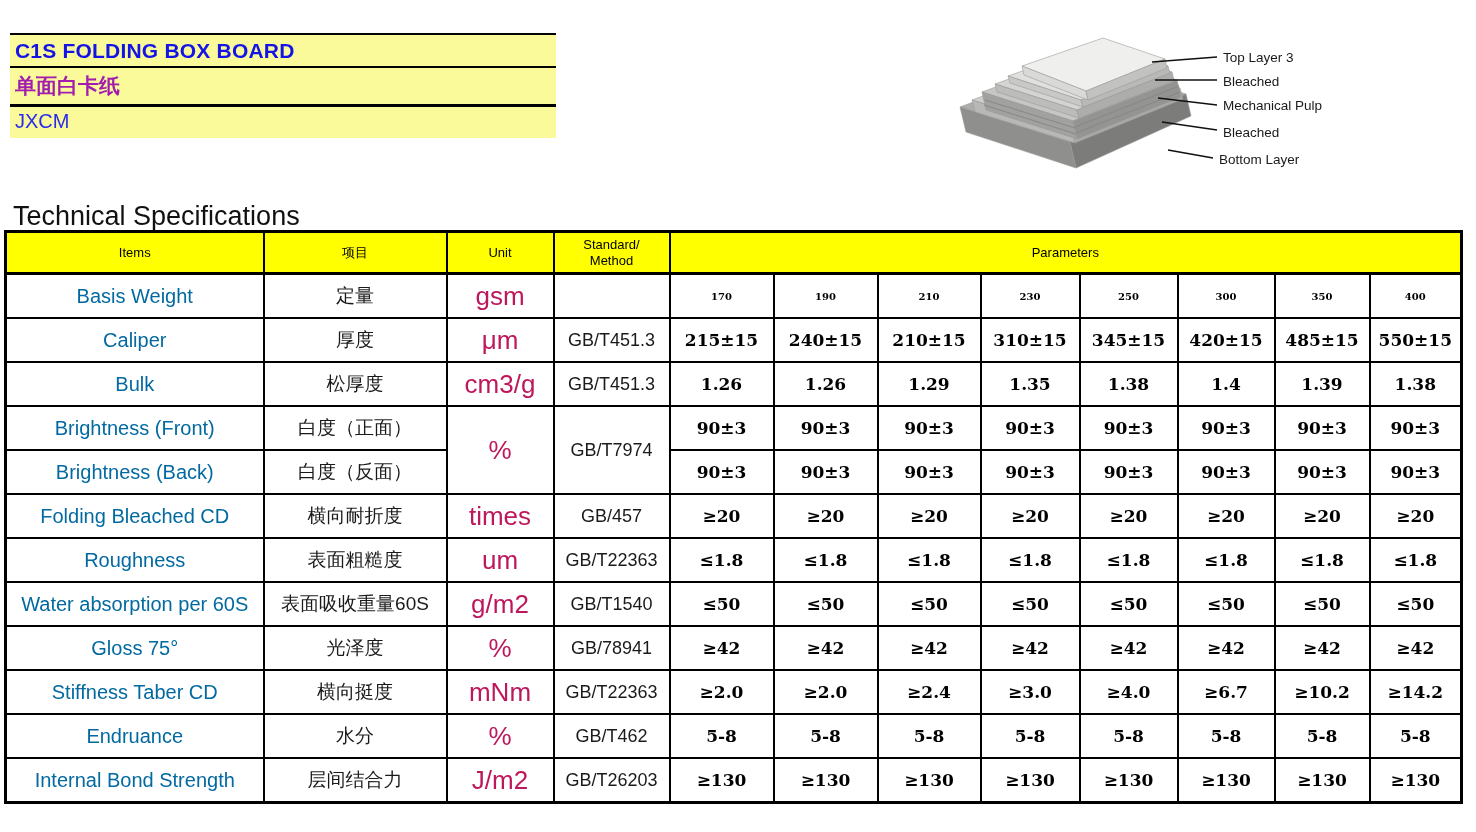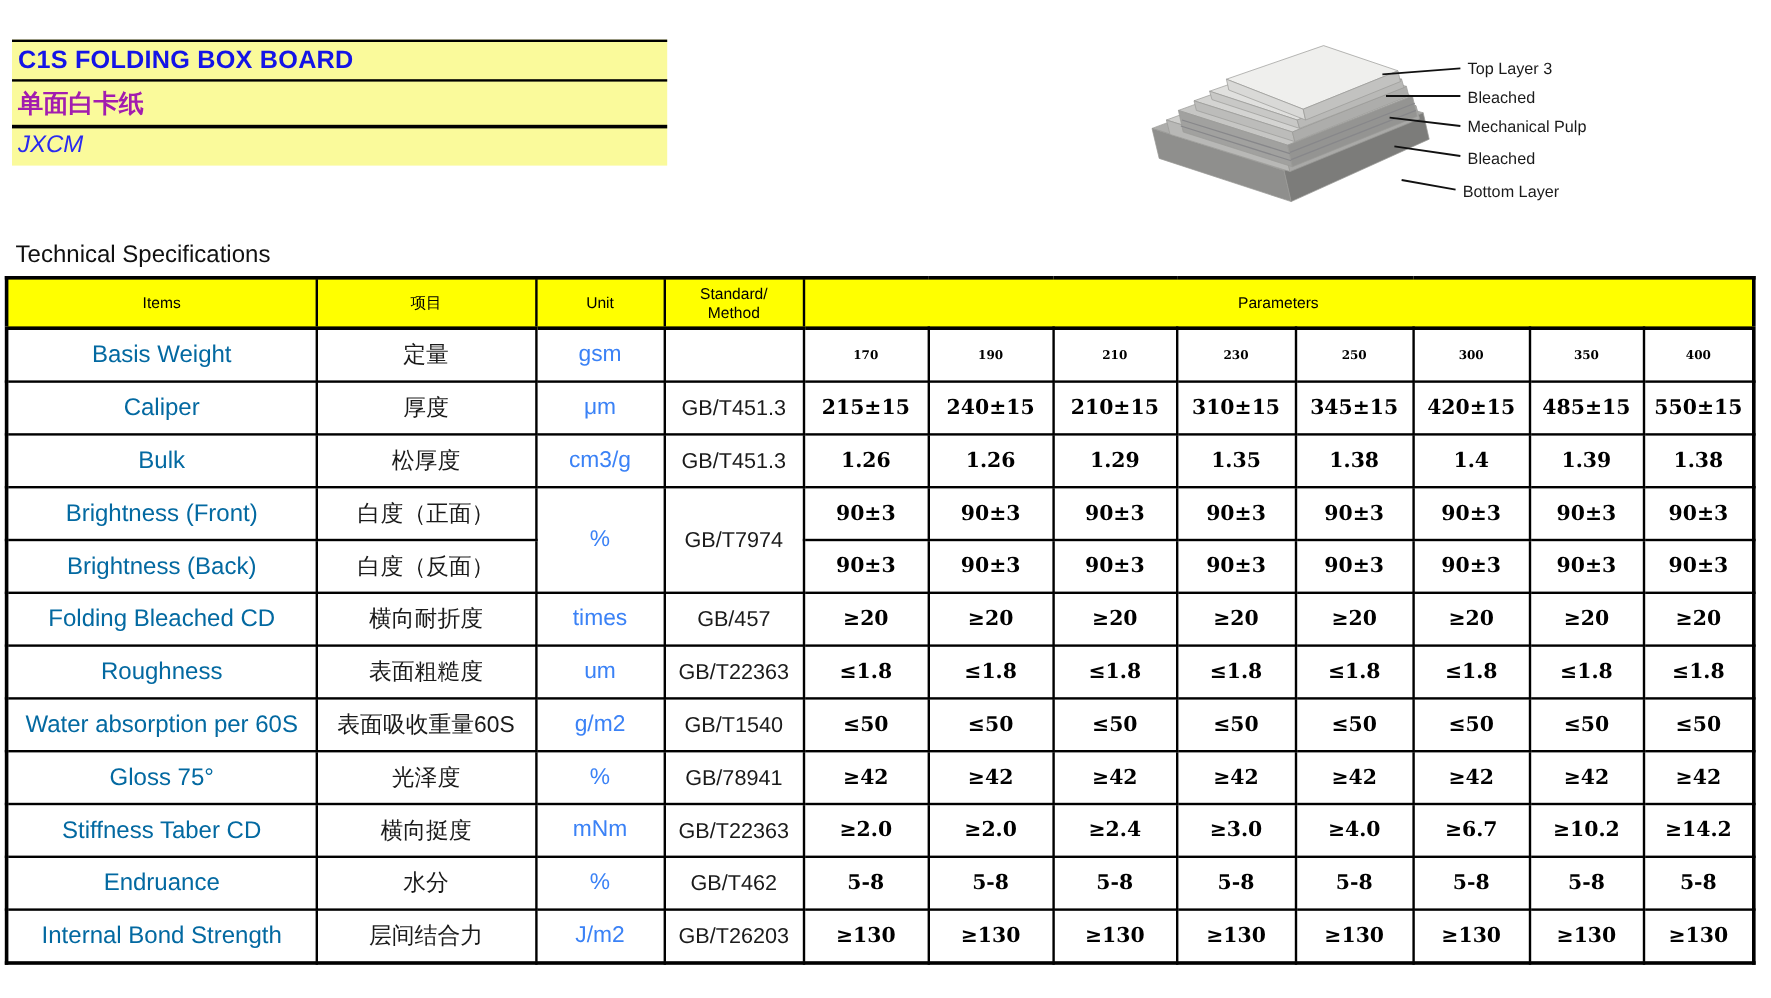--- a/index.html
+++ b/index.html
@@ -6,42 +6,42 @@
   .page{position:relative;width:1476px;height:832px;background:#ffffff;overflow:hidden;
         font-family:"Liberation Sans",sans-serif;color:#000;}
 
   
   .title-block{position:absolute;left:10px;top:33px;width:546px;background:#fafa9b;
                border-top:2px solid #000;}
   .title-block .t1{font-size:21px;font-weight:bold;color:#1414e6;padding:4px 6px 3px 5px;
                    border-bottom:2px solid #000;letter-spacing:.2px;}
   .title-block .t2{font-size:21px;font-weight:bold;color:#a21caf;padding:4px 6px 4px 5px;
                    border-bottom:3px solid #000;}
-  .title-block .t3{font-size:20px;font-weight:normal;color:#2a2af0;padding:3px 4px 5px 5px;font-style:italic;}
+  .title-block .t3{font-size:20px;font-weight:normal;color:#2a2af0;padding:3px 4px 5px 5px;}
 
   
   .diagram{position:absolute;left:955px;top:18px;}
   .diagram text{font-family:"Liberation Sans",sans-serif;font-size:13.5px;fill:#1a1a1a;}
   .diagram line{stroke:#111;stroke-width:1.5;}
 
   
-  .section-title{position:absolute;left:13px;top:201px;font-size:20px;color:#111;text-align:right;}
+  .section-title{position:absolute;left:13px;top:201px;font-size:27px;color:#111;text-align:right;}
 
   
   table.spec{position:absolute;left:4px;top:230px;width:1456px;table-layout:fixed;
              border-collapse:collapse;border:3px solid #000;}
   table.spec th,table.spec td{border:2px solid #000;text-align:center;vertical-align:middle;
              padding:0;overflow:visible;}
   table.spec th{background:#ffff00;height:39px;font-size:13px;font-weight:normal;color:#000;
              border-bottom:3px solid #000;}
   th.hstd{font-size:12.5px;white-space:pre-line;line-height:1.2;}
   table.spec td{height:42px;background:#fff;}
   td.ci{font-size:20px;color:#0369a1;white-space:nowrap;}
   td.cc{font-size:19px;color:#1a1a1a;white-space:nowrap;}
-  td.cu{font-size:19px;color:#3b82f6;}
+  td.cu{font-size:26px;color:#be185d;}
   td.cs{font-size:18px;color:#1a1a1a;white-space:nowrap;}
   td.cp{font-family:"DejaVu Serif","DejaVu Sans",serif;font-weight:bold;font-size:17px;
         border-left-width:1px;border-right-width:1px;}
   tr.gram td.cp{font-size:10px;}
 </style>
 </head>
 <body>
 
 <div class="page">
 

